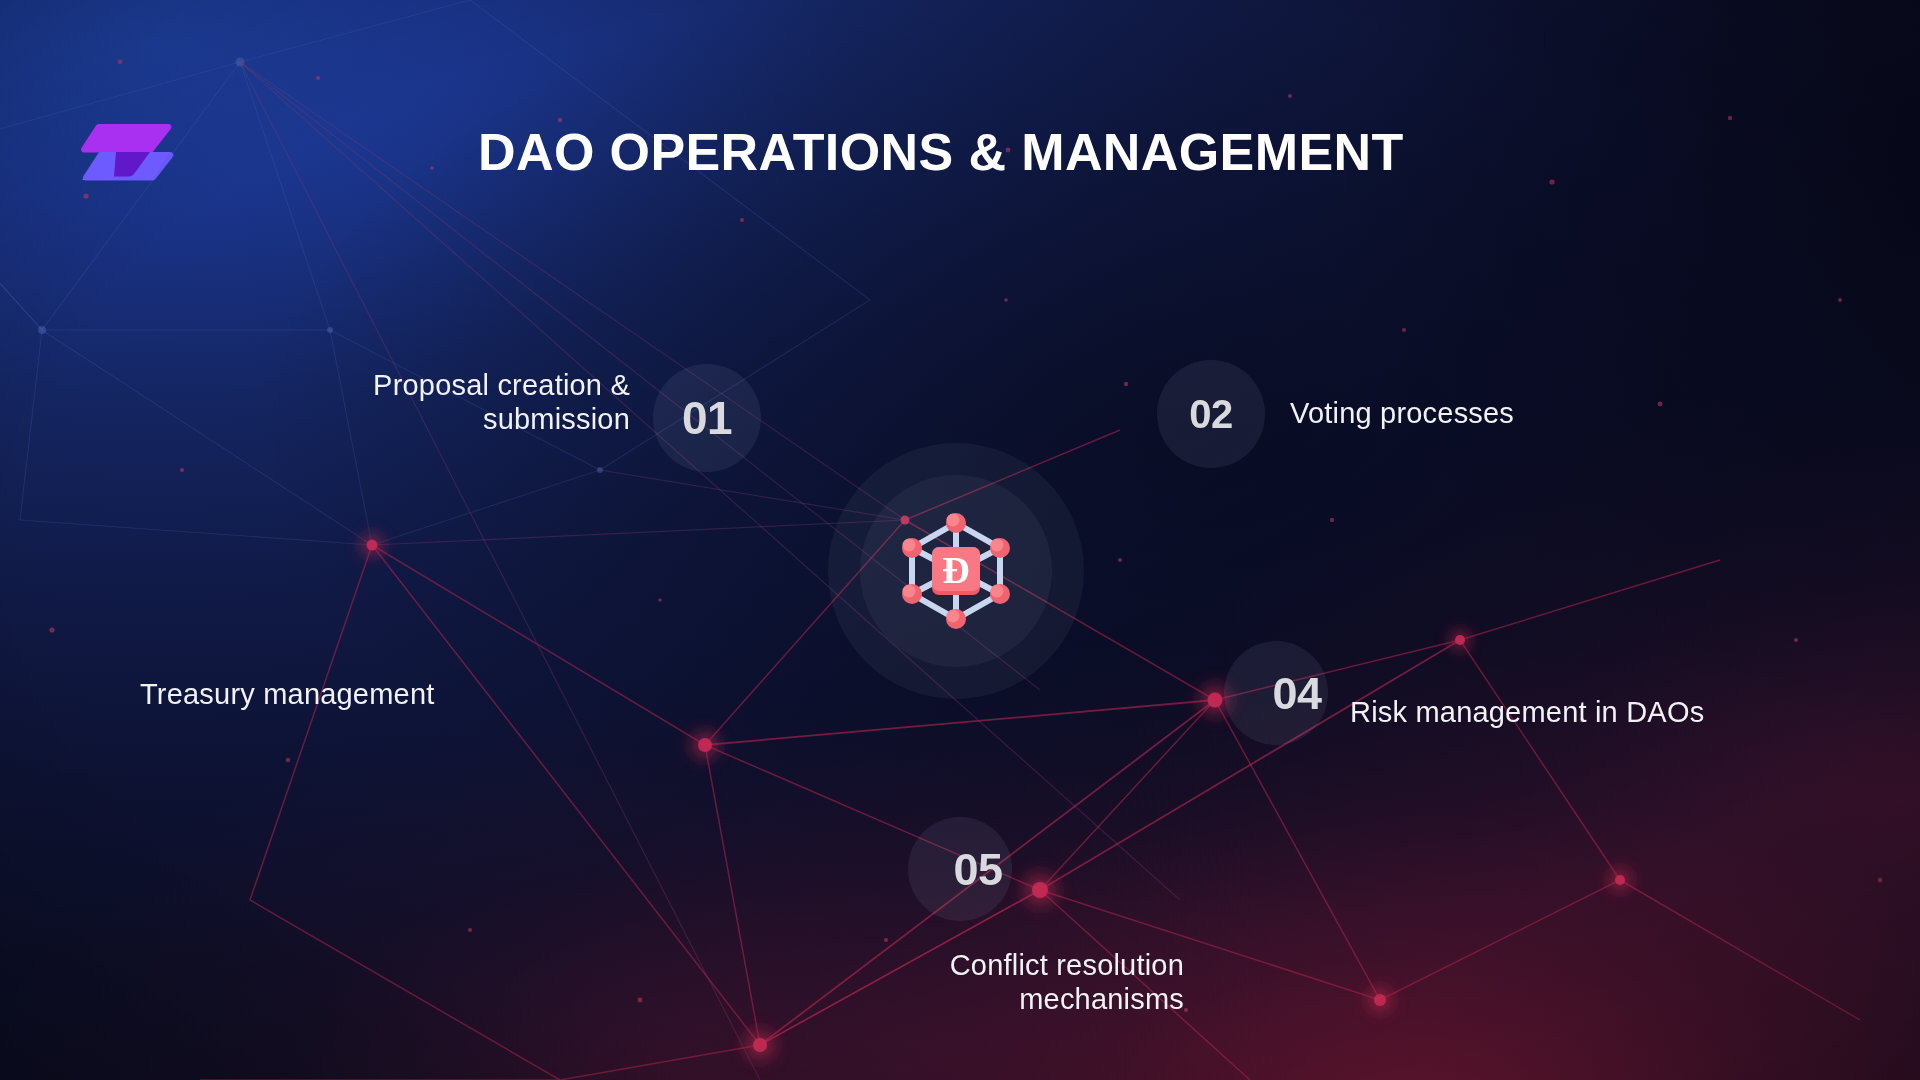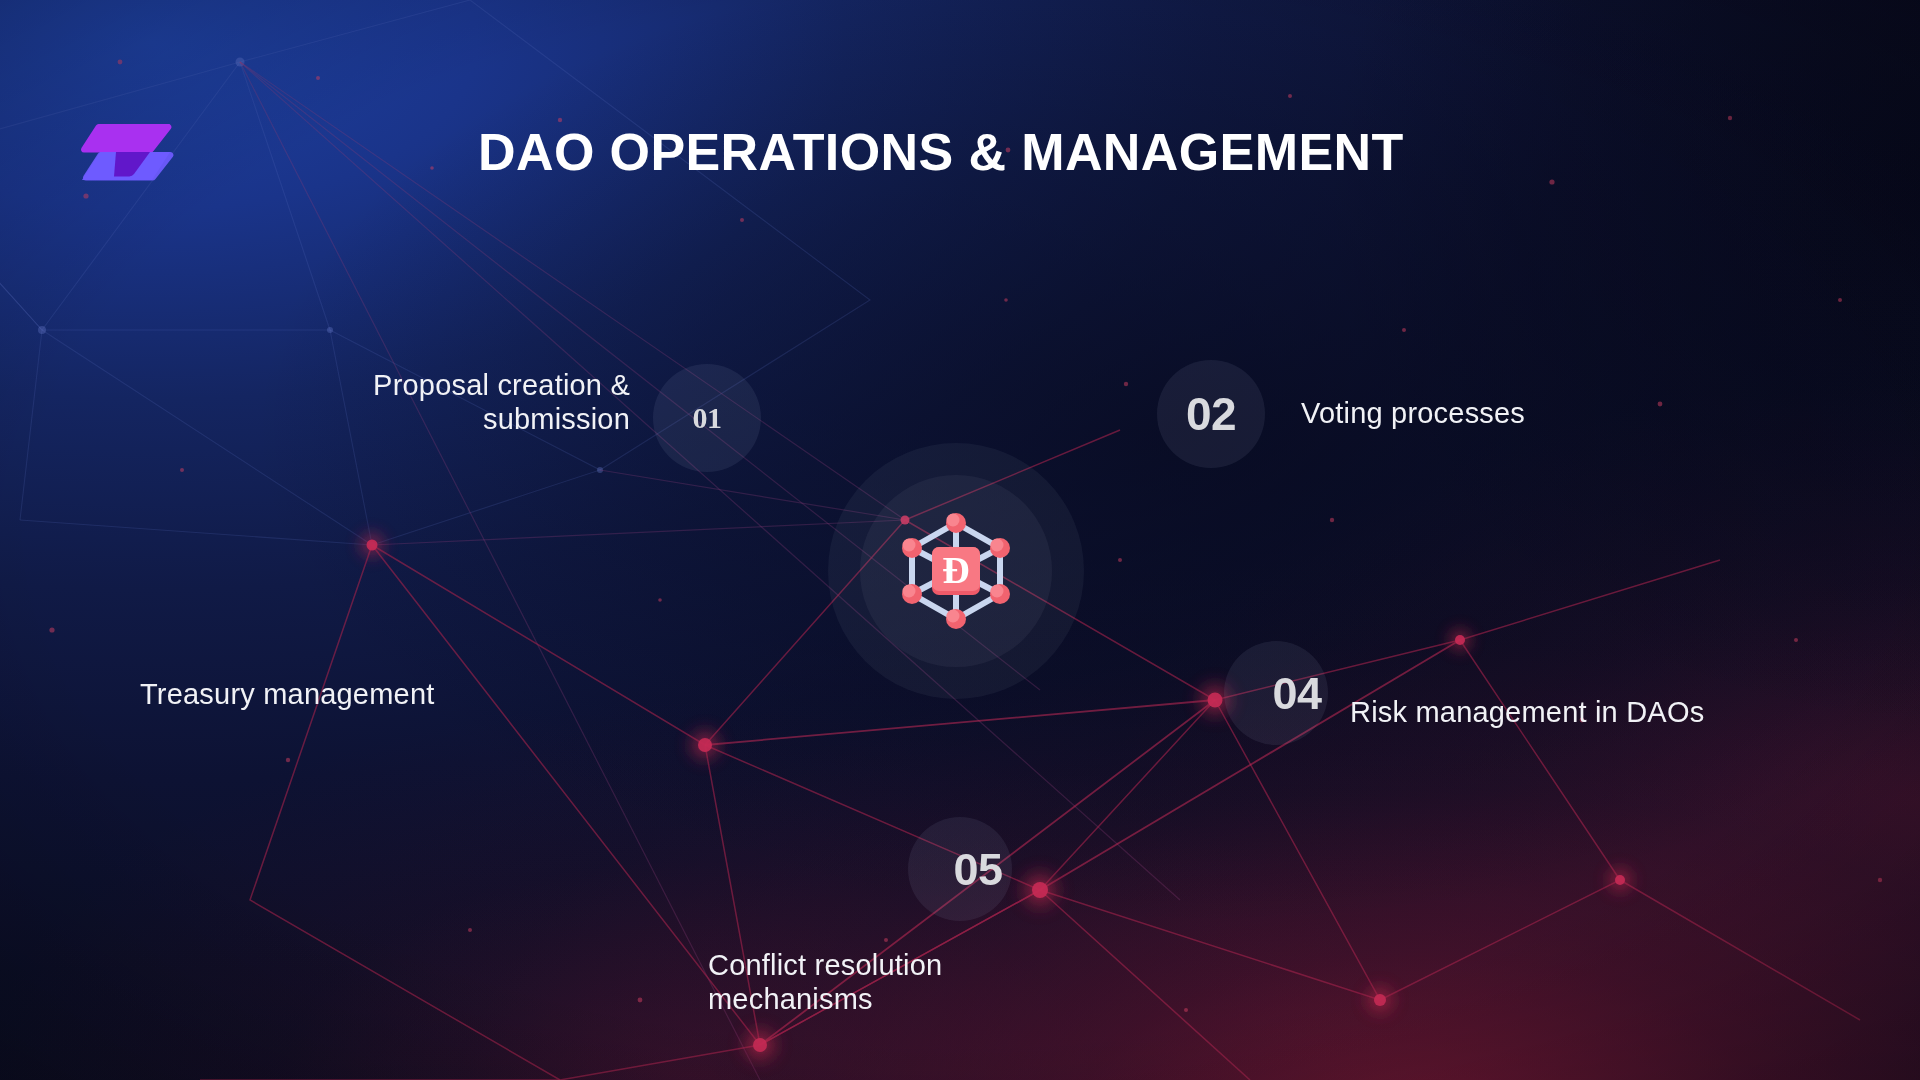--- a/index.html
+++ b/index.html
@@ -93,45 +93,45 @@
     display:flex; align-items:center; justify-content:center;
   }
   .node .num {
     color:#d9dade;
     font-weight:700;
     letter-spacing:-0.5px;
     line-height:1;
   }
 
   #node-01 { left:653px; top:364px; width:108px; height:108px; }
-  #node-01 .num { font-size:30px;font-family:Liberation Serif, serif; }
+  #node-01 .num { font-size:46px; }
   #node-02 { left:1157px; top:360px; width:108px; height:108px; }
-  #node-02 .num { font-size:46px; }
+  #node-02 .num { font-size:40px; }
   #node-03 { left:585px; top:644px; width:100px; height:100px; }
   #node-03 .num { font-size:44px; }
   #node-04 { left:1224px; top:641px; width:104px; height:104px; }
   #node-04 .num { font-size:45px;margin-left:42px; }
   #node-05 { left:908px; top:817px; width:104px; height:104px; }
   #node-05 .num { font-size:45px;margin-left:36px; }
 
   
   .label {
     position:absolute;
     color:#f1f2f6;
     font-size:29px;
     font-weight:300;
     line-height:1.18;
     letter-spacing:0.2px;
     white-space:pre-line;
   }
   #label-01 { left:250px;  top:368px; width:380px; text-align:right; }
-  #label-02 { left:1290px; top:396px; width:420px; text-align:left;margin-left:11px; }
+  #label-02 { left:1290px; top:396px; width:420px; text-align:left; }
   #label-03 { left:140px;  top:677px; width:400px; text-align:left; }
   #label-04 { left:1350px; top:695px; width:460px; text-align:left; }
-  #label-05 { left:708px;  top:948px; width:440px; text-align:left; }
+  #label-05 { left:744px;  top:948px; width:440px; text-align:right; }
 </style>
 </head>
 <body>
 
 <div id="slide">
 
   <div class="bg-layer" id="bg-base"></div>
   <div class="bg-layer" id="bg-warm"></div>
   <div class="bg-layer" id="bg-dark"></div>
 

